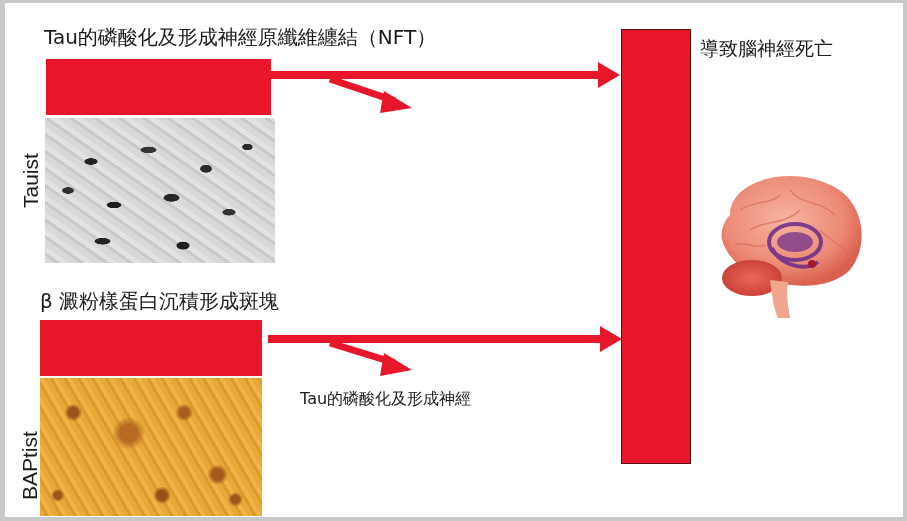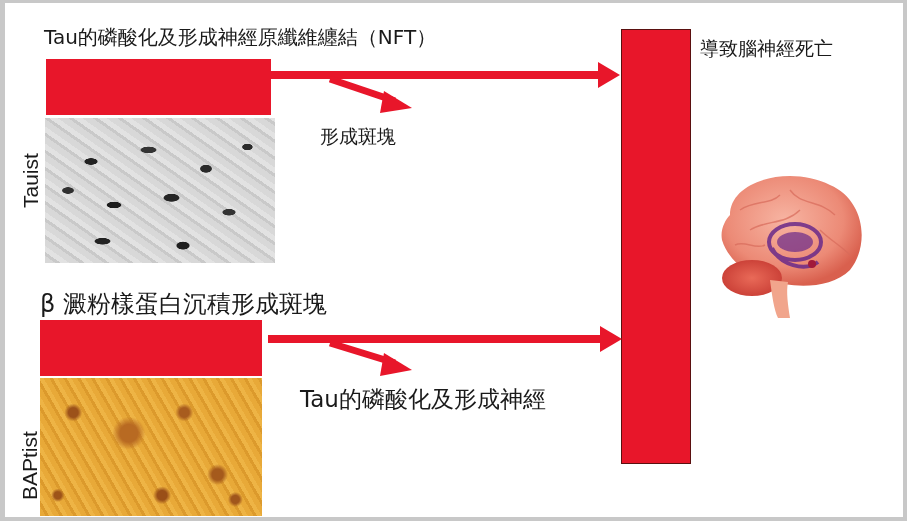--- a/index.html
+++ b/index.html
@@ -10,23 +10,23 @@
   }
   .frame {
     position:absolute; left:5px; top:3px; width:898px; height:514px;
     background:#ffffff;
   }
   .txt {
     position:absolute; color:#1a1a1a; white-space:nowrap;
     font-family:"DejaVu Sans","Liberation Sans",sans-serif;
   }
   .title1 { left:44px; top:24px; font-size:20px; letter-spacing:0px; }
-  .title2 { left:40px; top:288px; font-size:24px; }
+  .title2 { left:40px; top:288px; font-size:20px; }
   .label3 { left:320px; top:121px; font-size:19px; line-height:30px; }
-  .label4 { left:300px; top:384px; font-size:23px; line-height:30px; }
+  .label4 { left:300px; top:384px; font-size:16px; line-height:30px; }
   .label5 { left:700px; top:32px; font-size:19px; line-height:33px; }
   .rbar {
     position:absolute; background:#e8162a;
   }
   .rbar1 { left:46px; top:59px; width:225px; height:56px; }
   .rbar2 { left:40px; top:320px; width:222px; height:56px; }
   .rbar3 { left:622px; top:30px; width:68px; height:433px; box-shadow:0 0 0 1px #5a1010; }
   .vlabel {
     position:absolute; font-size:21px; color:#1a1a1a;
     transform:rotate(-90deg); transform-origin:left top;
@@ -72,21 +72,20 @@
 </head>
 <body>
 
 <div class="frame"></div>
 
 <div class="txt title1">Tau的磷酸化及形成神經原纖維纏結（NFT）</div>
 <div class="rbar rbar1"></div>
 <div class="photo photo1"></div>
 <div class="vlabel v1">Tauist</div>
 <div class="txt label3">
-  <div>形成斑塊</div>
 </div>
 
 <div class="txt title2">β 澱粉樣蛋白沉積形成斑塊</div>
 <div class="rbar rbar2"></div>
 <div class="photo photo2"></div>
 <div class="vlabel v2">BAPtist</div>
 <div class="txt label4">
   <div>Tau的磷酸化及形成神經</div>
 </div>
 

